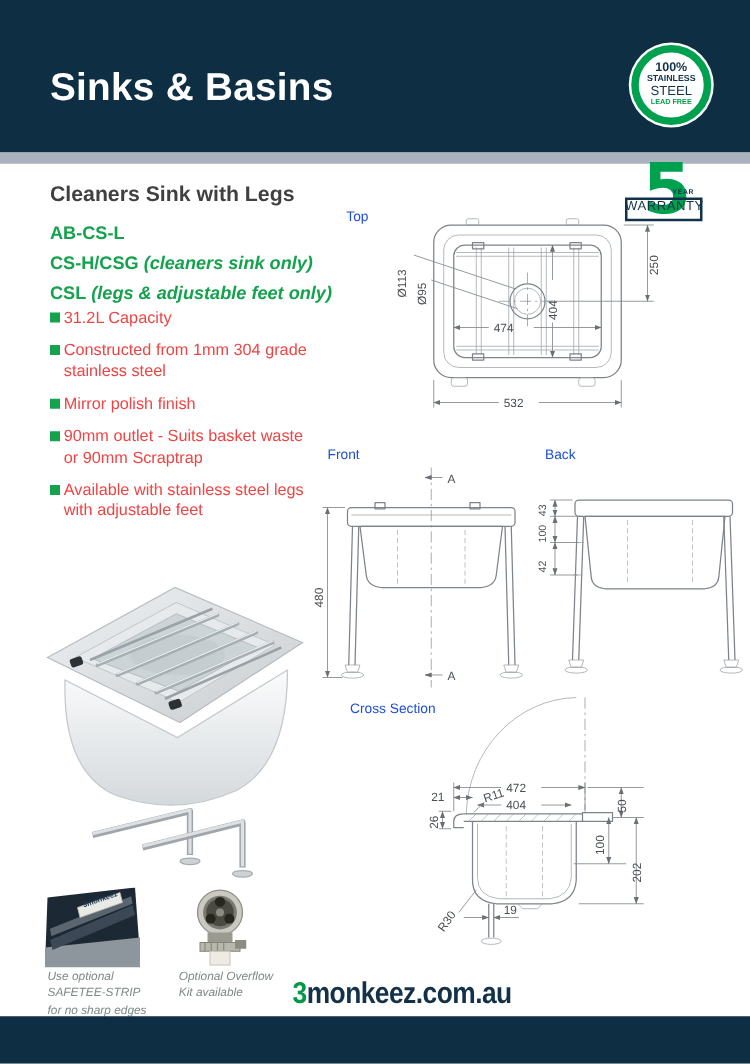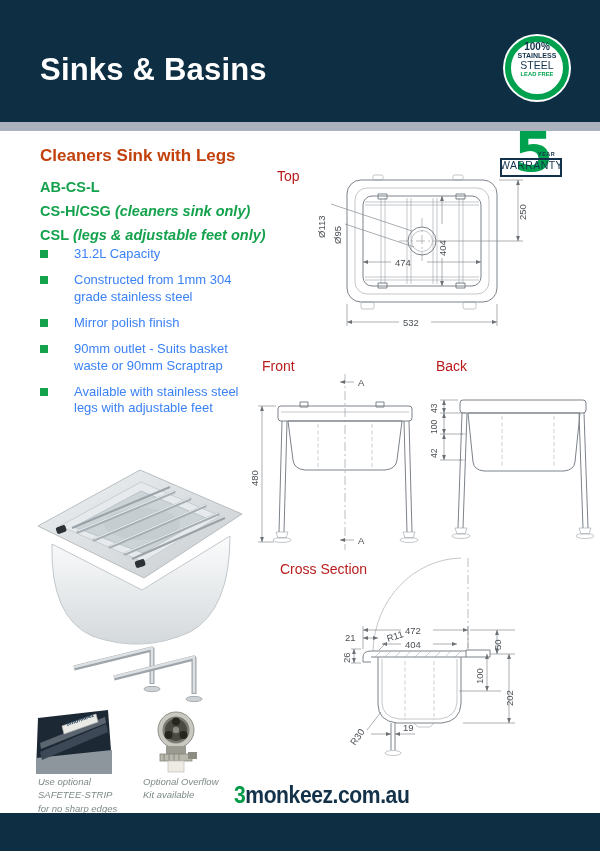--- a/index.html
+++ b/index.html
@@ -9,47 +9,47 @@
 
   
   .header{left:0;top:0;width:600px;height:122px;background:#0e2e43}
   .page-title{left:40px;top:52px;color:#ffffff;font-size:31px;font-weight:bold;letter-spacing:.2px}
   .stripe{left:0;top:122px;width:600px;height:9px;background:#aab3bd}
   .footerbar{left:0;top:813px;width:600px;height:38px;background:#0e2e43}
 
   
   .badge{left:505px;top:36px;width:52px;height:52px;border-radius:50%;
          border:6px solid #00a14e;background:#fff;box-shadow:0 0 0 2px #ffffff;
-         display:flex;flex-direction:column;align-items:center;text-align:center}
+         display:flex;flex-direction:column;align-items:center;justify-content:center;text-align:center}
   .badge .b1{font-size:10px;font-weight:bold;color:#12324b;line-height:10px}
   .badge .b2{font-size:7px;font-weight:bold;color:#12324b;line-height:8px}
   .badge .b3{font-size:10.5px;font-weight:normal;color:#12324b;line-height:11px}
   .badge .b4{font-size:5.8px;font-weight:bold;color:#00a14e;line-height:7px}
 
   
   .warranty{left:498px;top:132px;width:66px;height:62px}
   .warranty .five{position:absolute;left:16px;top:-10px;font-size:56px;font-weight:bold;
                   color:#00a14e;line-height:60px;font-family:"DejaVu Sans",sans-serif}
   .warranty .wbox{position:absolute;left:2px;top:26px;width:58px;height:15px;border:2.5px solid #12324b}
   .warranty .wtext{position:absolute;left:2px;top:26px;width:63px;height:15px;line-height:15px;
                    text-align:center;font-size:10.5px;font-weight:normal;color:#12324b;letter-spacing:.4px}
   .warranty .year{position:absolute;left:40px;top:19px;font-size:5.5px;font-weight:bold;color:#12324b;letter-spacing:.5px}
 
   
-  .prod-heading{left:40px;top:146px;font-size:17px;font-weight:bold;color:#c2410c}
+  .prod-heading{left:40px;top:146px;font-size:17px;font-weight:bold;color:#404040}
   .codes{left:40px;top:179px;width:240px}
   .code-line{margin-bottom:7px;font-size:14.5px;color:#14a24d;line-height:17px}
   .code-line .code{font-weight:bold}
   .code-line .note{font-style:italic;font-weight:600;margin-left:4px}
   .features{left:40px;top:246px;width:212px;list-style:none;margin:0;padding:0}
-  .features li{display:flex;gap:26px;margin-bottom:9.5px;font-size:13px;color:#3b82f6;line-height:1.28}
+  .features li{display:flex;gap:3px;margin-bottom:9.5px;font-size:13px;color:#ef4444;line-height:1.28}
   .features .sq{flex:0 0 auto;width:8px;height:8px;background:#14a24d;margin-top:4px}
 
   
-  .dlabel{color:#b91c1c;font-size:14px}
+  .dlabel{color:#1d4ed8;font-size:11px}
   .lbl-top{left:277px;top:168px}
   .lbl-front{left:262px;top:358px}
   .lbl-back{left:436px;top:358px}
   .lbl-cross{left:280px;top:561px}
 
   
   .ln{fill:none;stroke:#7d838a;stroke-width:1;stroke-linejoin:round}
   .lt{fill:none;stroke:#9ba1a7;stroke-width:.6}
   .dim{fill:none;stroke:#878c91;stroke-width:.7}
   .cl{fill:none;stroke:#8d9298;stroke-width:.6;stroke-dasharray:9 3 2 3}

